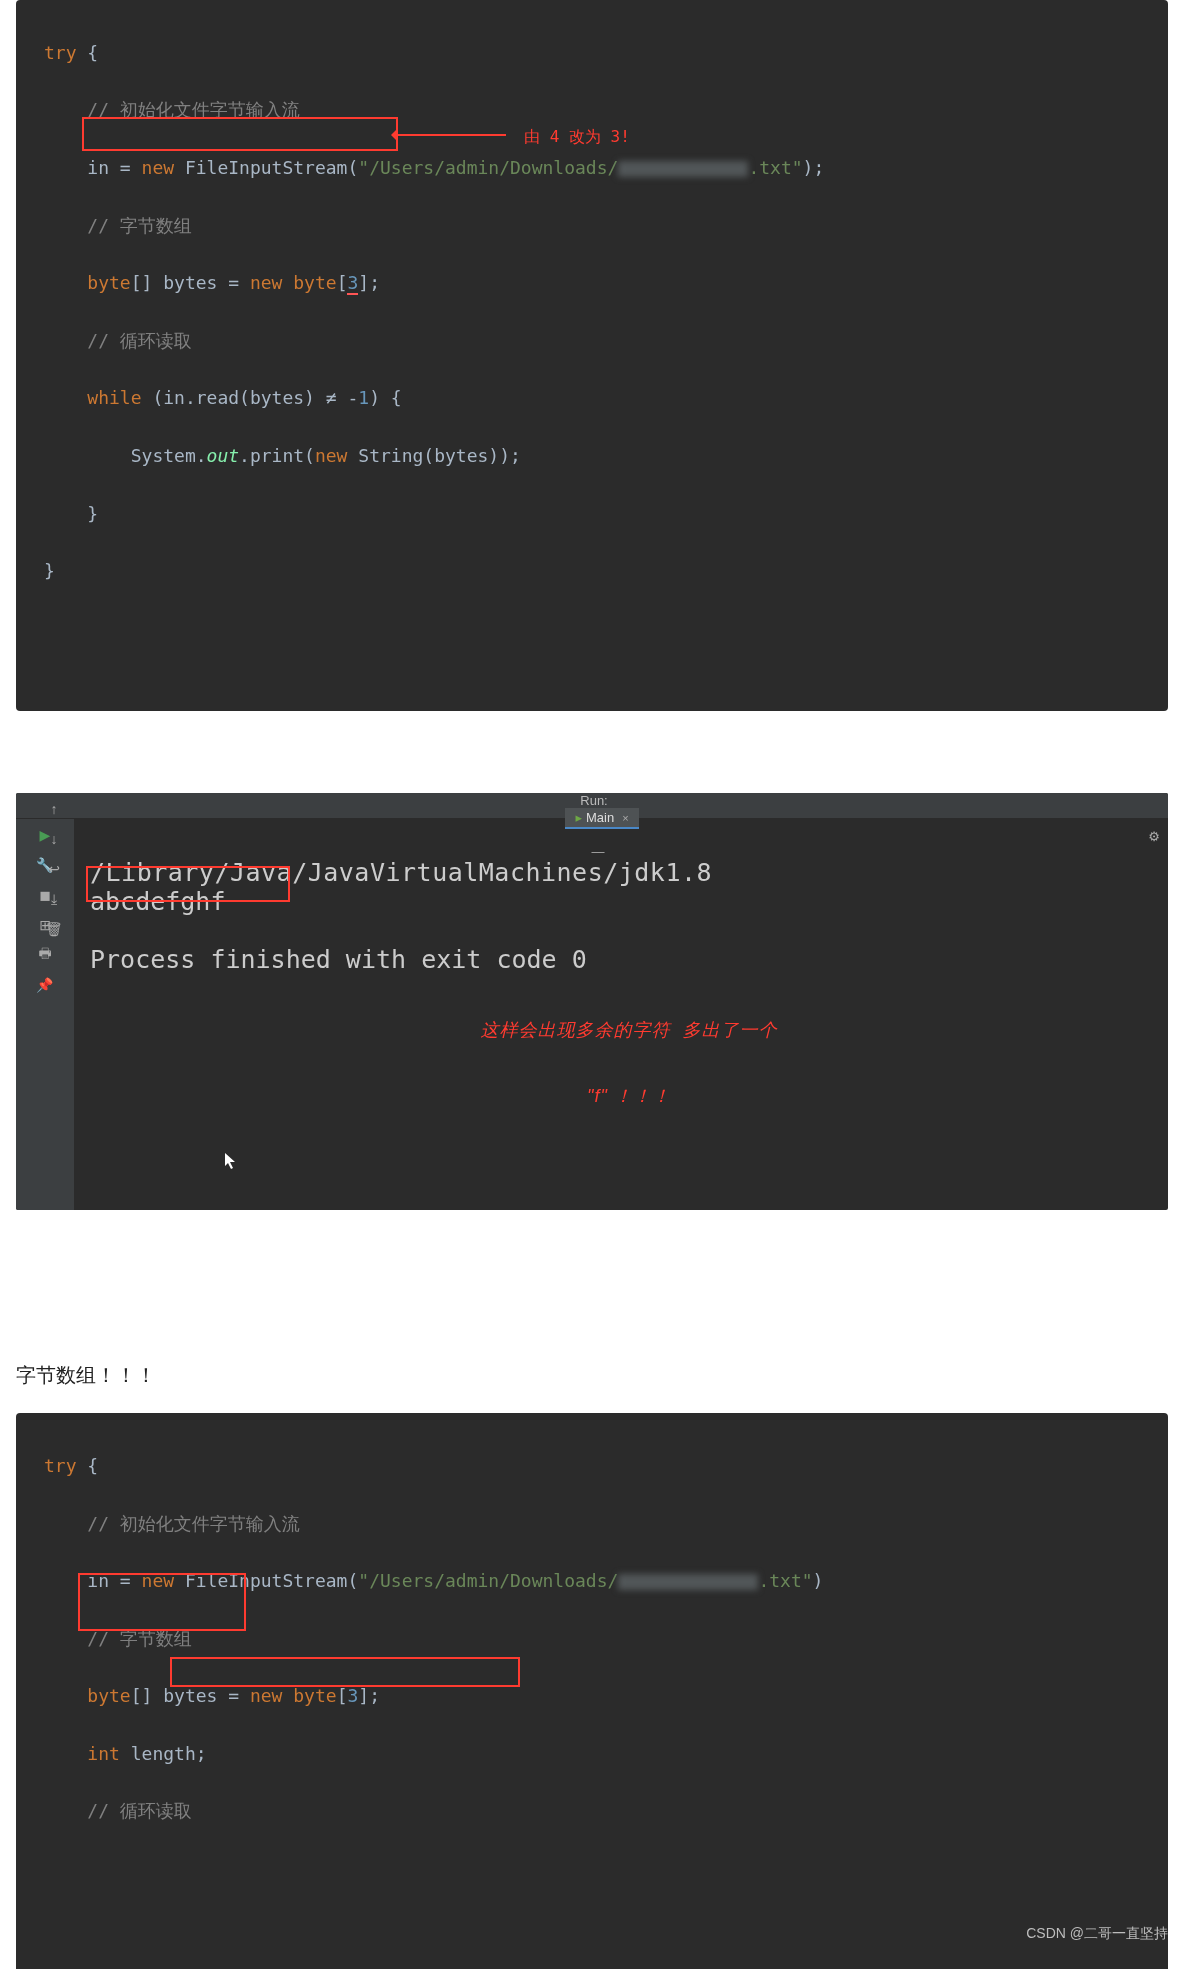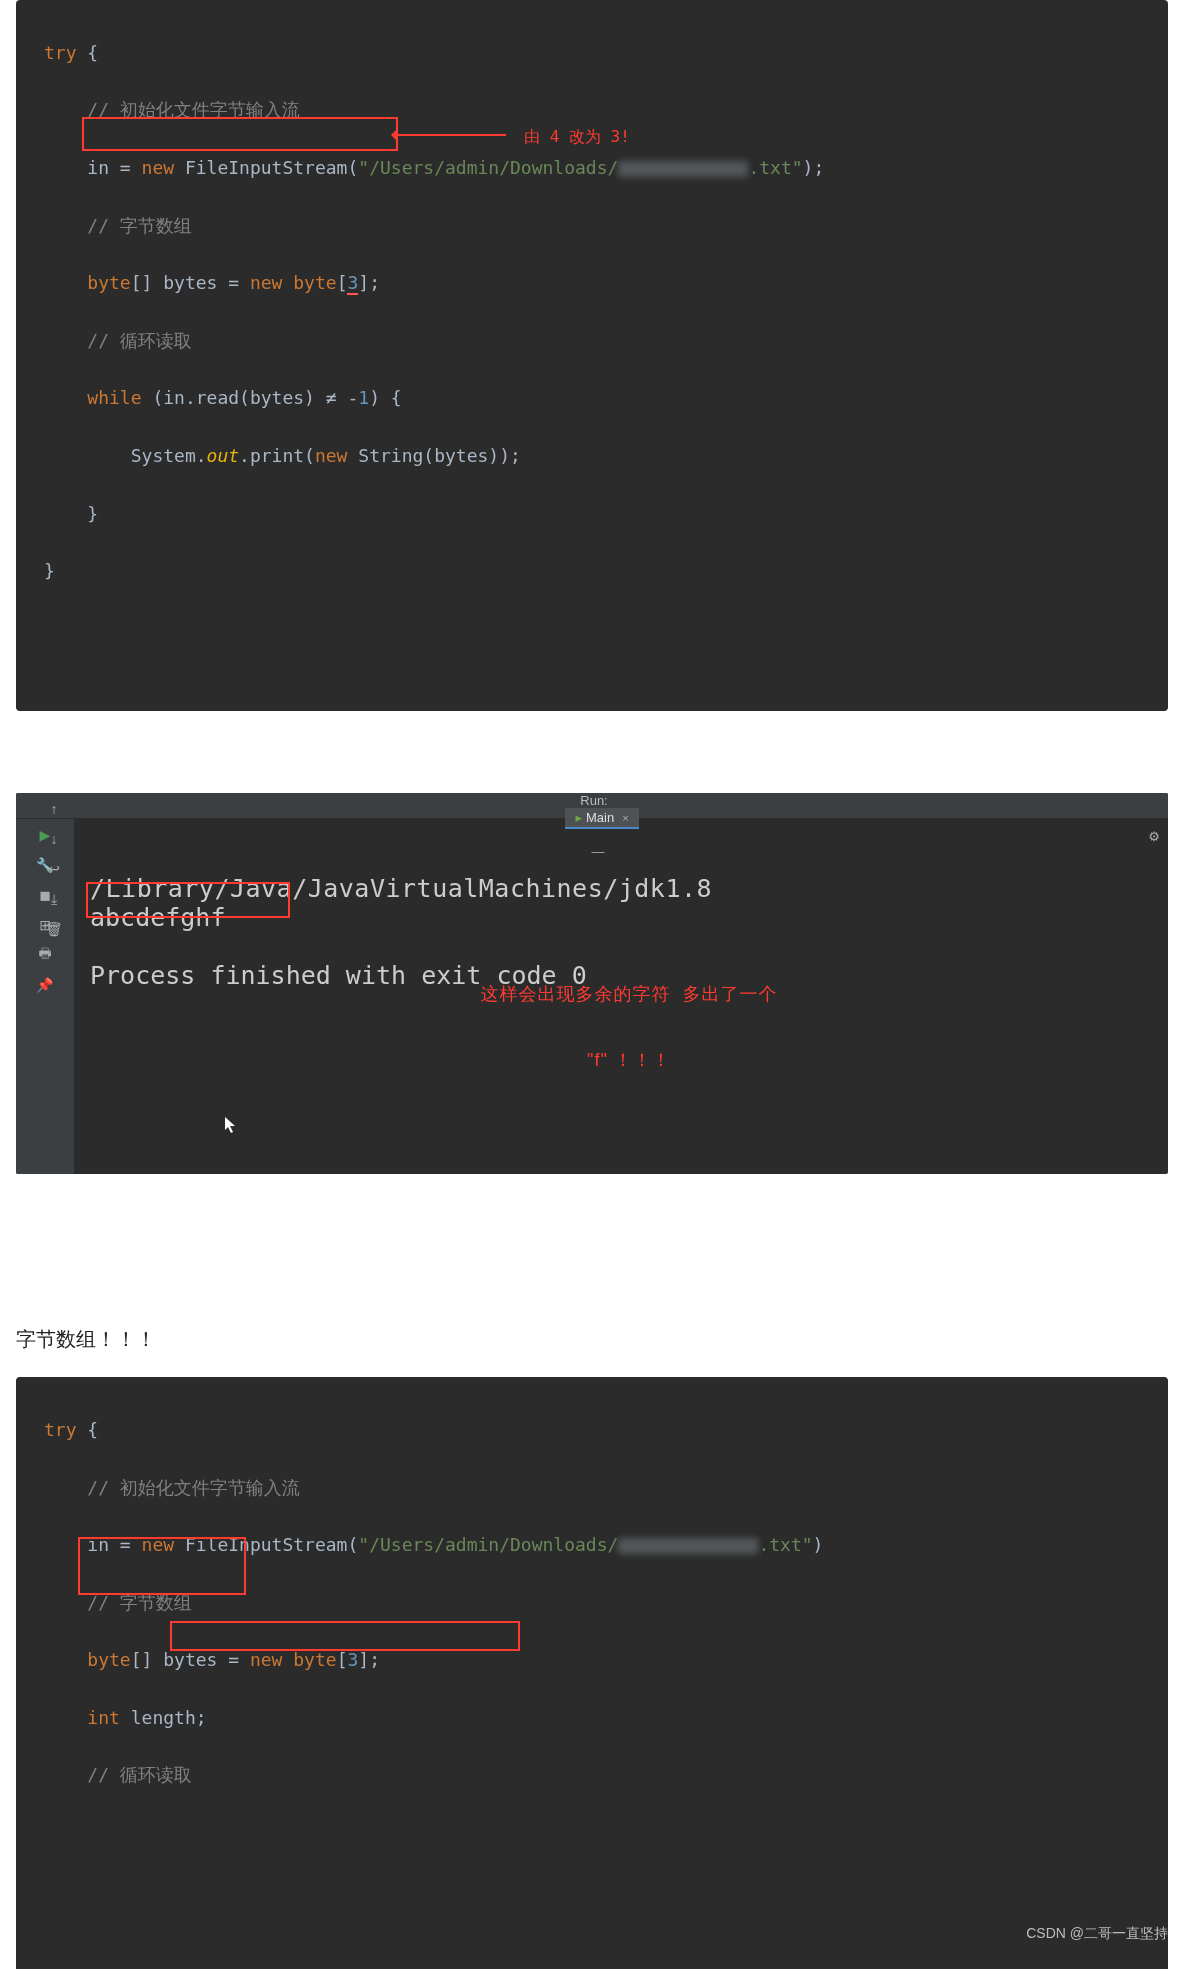--- a/index.html
+++ b/index.html
@@ -19,21 +19,21 @@
     white-space: pre;
     position: relative;
     margin: 0 16px 36px 16px;
     border-radius: 4px;
     overflow: hidden;
   }
   .code-block .line { display:block; padding-left: 28px; }
   .k-orange { color: #cc7832; }
   .k-gray { color: #808080; }
   .k-green { color: #6a8759; }
-  .k-purple { color: #eab308; font-style: italic; }
+  .k-purple { color: #86efac; font-style: italic; }
   .k-blue { color: #6897bb; }
   .k-white { color: #a9b7c6; }
   .red-box {
     border: 2px solid #ff3b30;
     position: absolute;
   }
   .arrow {
     position: absolute;
     height: 2px;
     background: #ff3b30;
@@ -106,34 +106,33 @@
   .gutter .col2 {
     position:absolute;
     left:30px;
   }
   .console-out {
     flex:1;
     color:#cccccc;
     font-family: "Menlo","Consolas",monospace;
     font-size: 25px;
     letter-spacing: 0px;
-    padding: 10px 16px 68px 16px;
+    padding: 10px 16px 120px 16px;
     white-space: pre;
     position: relative;
-    margin-top: 16px;
   }
   .console-out .path { letter-spacing: 0.5px;}
   .red-annot {
     color:#ff3b30;
     font-size:18px;
     font-family: "PingFang SC","Microsoft YaHei",sans-serif;
     text-align:center;
     letter-spacing:1px;
     position:absolute;
-    bottom:60px; left:16px; right:0;
+    bottom:60px; left:16px; right:0;font-style:italic;
   }
   .cursor {
     position:absolute;
     left:150px; bottom:40px;
     width:14px; height:18px;
   }
   .plain-head {
     font-size: 20px;
     color: #222;
     margin: 36px 16px 24px 16px;

